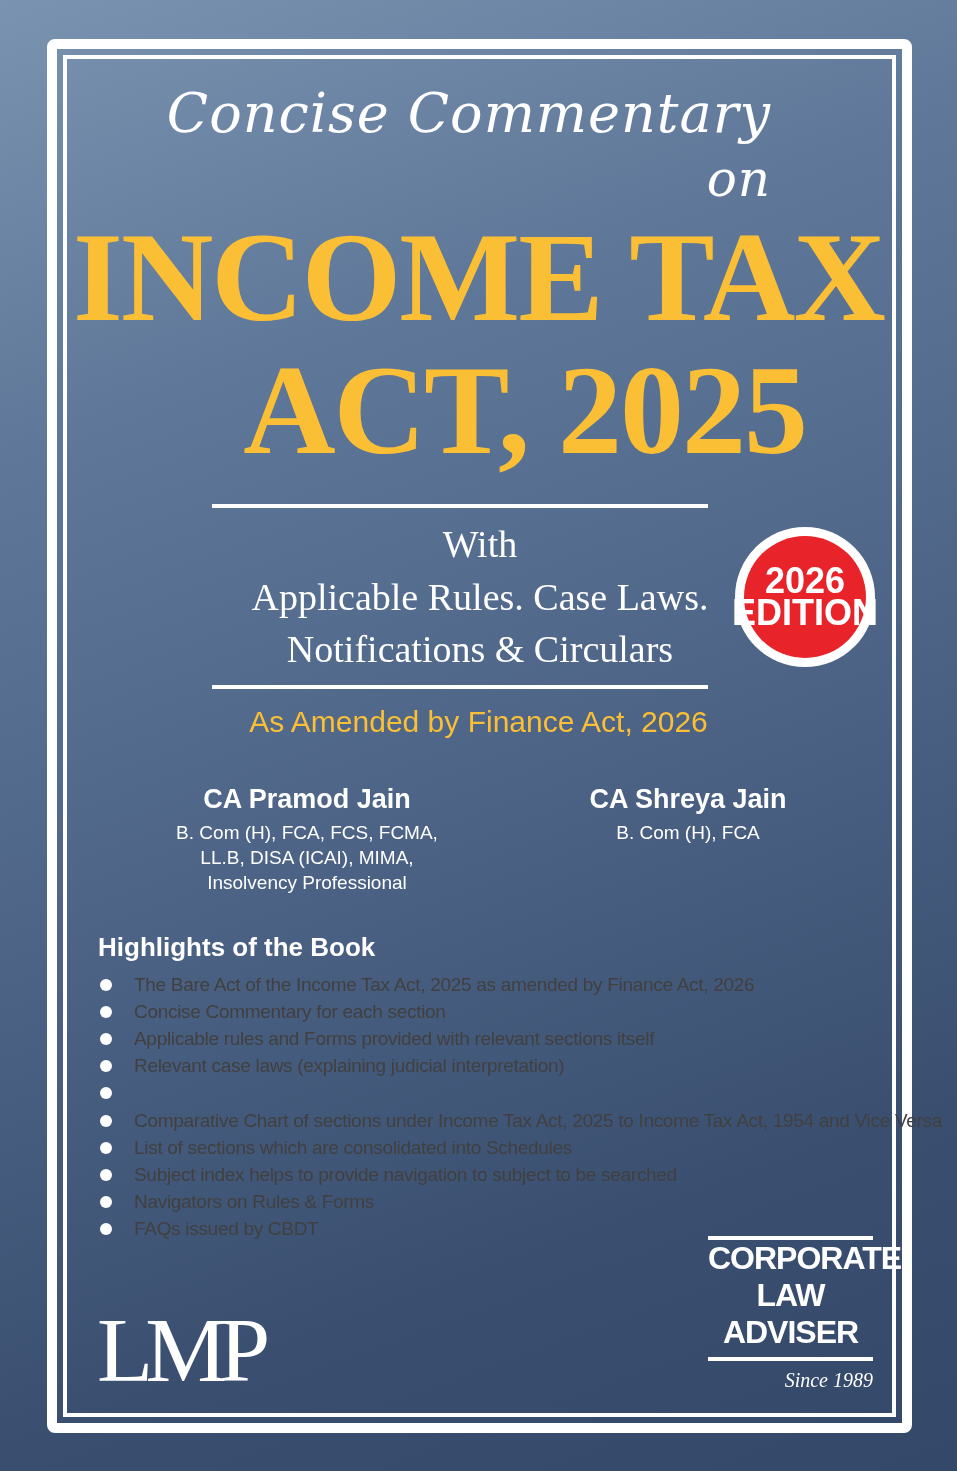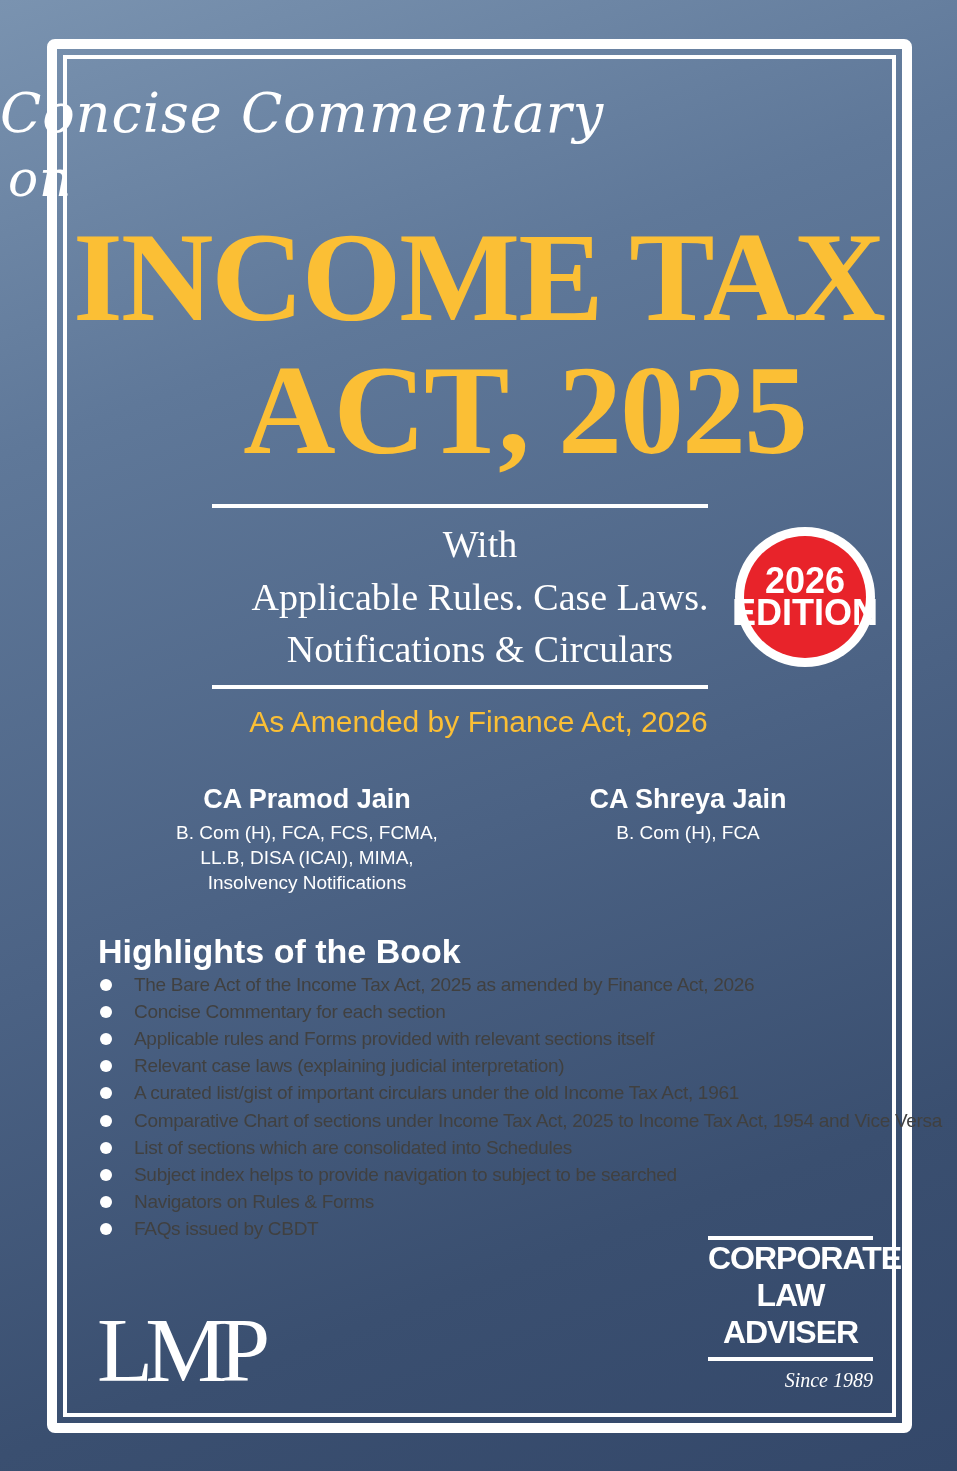--- a/index.html
+++ b/index.html
@@ -11,26 +11,26 @@
     }
     .outer-frame {
       position: absolute; left: 47px; top: 39px; width: 865px; height: 1394px;
       border: 10px solid #ffffff; border-radius: 8px;
     }
     .inner-frame {
       position: absolute; left: 63px; top: 55px; width: 833px; height: 1362px;
       border: 4px solid #ffffff;
     }
     .script-title {
-      position: absolute; left: 0; width: 771px; text-align: left;
+      position: absolute; left: 0; width: 771px; text-align: right;
       font-family: "DejaVu Serif", serif; font-style: italic; font-weight: normal;
       color: #ffffff; letter-spacing: 1px;
     }
     .script-title.l1 { top: 82px; font-size: 54px; }
-    .script-title.l2 { top: 150px; font-size: 50px; margin-left: 8px; }
+    .script-title.l2 { top: 150px; font-size: 50px; }
     .main-title {
       position: absolute; left: 0; width: 957px; text-align: center;
       font-family: "Liberation Serif", serif; font-weight: bold; color: #fbbf35;
       letter-spacing: -2px;
     }
     .main-title.l1 { top: 212px; font-size: 128px; line-height: 130px; }
     .main-title.l2 { top: 345px; font-size: 128px; line-height: 130px; margin-left: 46px; }
     .rule {
       position: absolute; left: 212px; width: 496px; height: 4px; background: #ffffff;
     }
@@ -56,21 +56,21 @@
       background: #e8232a; color: #ffffff; text-align: center;
       display: flex; flex-direction: column; justify-content: center; align-items: center;
       font-weight: bold; font-size: 36px; line-height: 32px;
     }
     .author { position: absolute; top: 782px; text-align: center; color: #ffffff; }
     .author.a1 { left: 157px; width: 300px; }
     .author.a2 { left: 538px; width: 300px; }
     .author .name { font-size: 27px; font-weight: bold; line-height: 34px; }
     .author .cred { font-size: 19px; line-height: 25px; margin-top: 4px; }
     .hl-title {
-      position: absolute; left: 98px; top: 932px; color: #ffffff; font-size: 34px; font-weight: bold;
+      position: absolute; left: 98px; top: 932px; color: #ffffff; font-size: 26px; font-weight: bold;
     }
     .hl-list { position: absolute; left: 98px; top: 971px; list-style: none; }
     .hl-list li {
       display: flex; align-items: center; height: 27.2px; color: #404040; font-size: 19px;
       letter-spacing: -0.3px;
     }
     .hl-list .dot {
       width: 12px; height: 12px; border-radius: 50%; background: #ffffff;
       margin-left: 2px; margin-right: 22px; flex: none;
     }
@@ -112,21 +112,21 @@
   </div>
 </div>
 
 <div class="amended">As Amended by Finance Act, 2026</div>
 
 <div class="author a1">
   <div class="name">CA Pramod Jain</div>
   <div class="cred">
     <div>B. Com (H), FCA, FCS, FCMA,</div>
     <div>LL.B, DISA (ICAI), MIMA,</div>
-    <div>Insolvency Notifications</div>
+    <div>Insolvency Professional</div>
   </div>
 </div>
 <div class="author a2">
   <div class="name">CA Shreya Jain</div>
   <div class="cred">
     <div>B. Com (H), FCA</div>
   </div>
 </div>
 
 <div class="hl-title">Highlights of the Book</div>
@@ -142,21 +142,20 @@
   <li>
       <span class="dot"></span>
       <span>Applicable rules and Forms provided with relevant sections itself</span>
     </li>
   <li>
       <span class="dot"></span>
       <span>Relevant case laws (explaining judicial interpretation)</span>
     </li>
   <li>
       <span class="dot"></span>
-      <span>A curated list/gist of important circulars under the old Income Tax Act, 1961</span>
     </li>
   <li>
       <span class="dot"></span>
       <span>Comparative Chart of sections under Income Tax Act, 2025 to Income Tax Act, 1954 and Vice Versa</span>
     </li>
   <li>
       <span class="dot"></span>
       <span>List of sections which are consolidated into Schedules</span>
     </li>
   <li>

